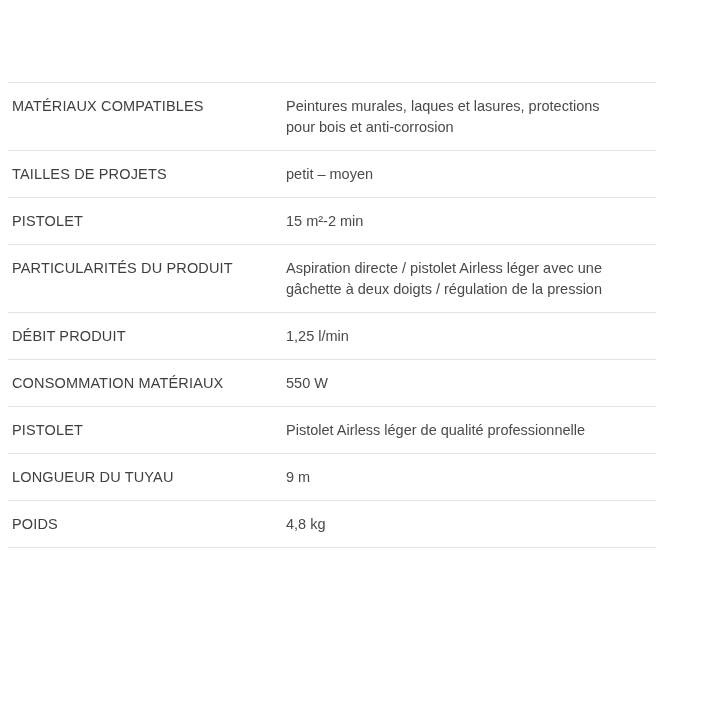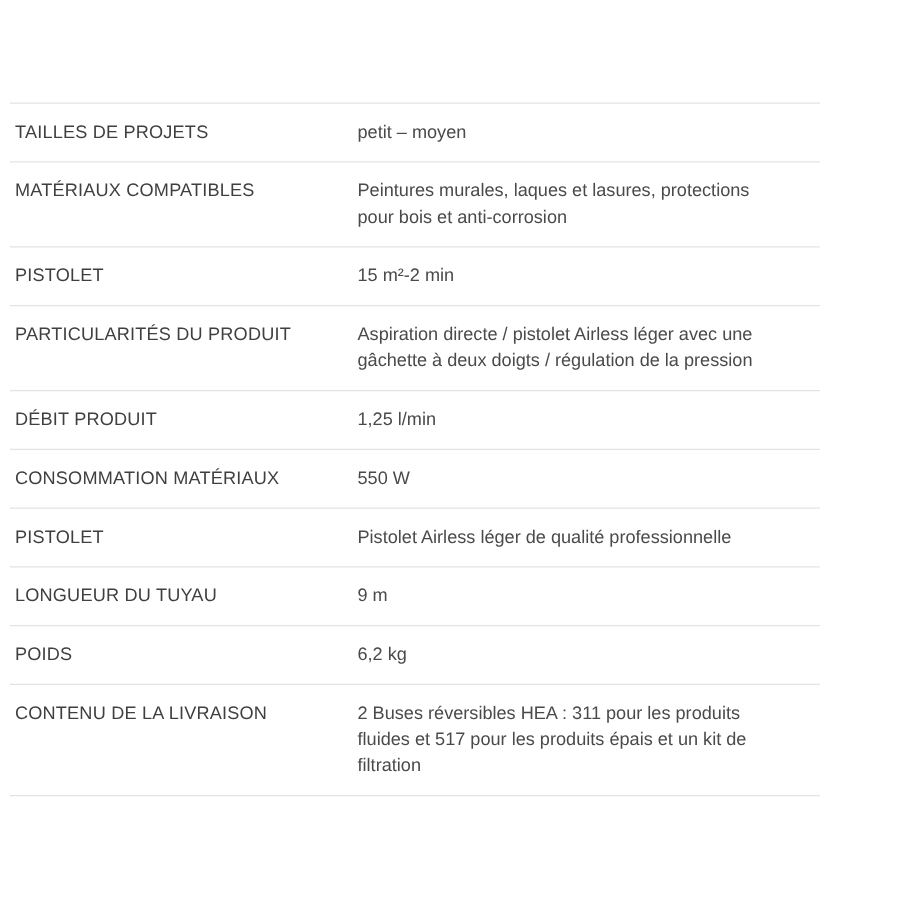--- a/index.html
+++ b/index.html
@@ -53,30 +53,30 @@
     display: block;
   }
 </style>
 </head>
 <body>
 
 <div class="spec-sheet">
   <table class="spec-table">
     <tbody>
       <tr>
-        <td class="label">TAILLES DE PROJETS</td>
-        <td class="value">
-          <span class="line">petit – moyen</span>
-        </td>
-      </tr>
-      <tr>
         <td class="label">MATÉRIAUX COMPATIBLES</td>
         <td class="value">
           <span class="line">Peintures murales, laques et lasures, protections</span>
           <span class="line">pour bois et anti-corrosion</span>
+        </td>
+      </tr>
+      <tr>
+        <td class="label">TAILLES DE PROJETS</td>
+        <td class="value">
+          <span class="line">petit – moyen</span>
         </td>
       </tr>
       <tr>
         <td class="label">PISTOLET</td>
         <td class="value">
           <span class="line">15 m²-2 min</span>
         </td>
       </tr>
       <tr>
         <td class="label">PARTICULARITÉS DU PRODUIT</td>
@@ -105,26 +105,18 @@
       </tr>
       <tr>
         <td class="label">LONGUEUR DU TUYAU</td>
         <td class="value">
           <span class="line">9 m</span>
         </td>
       </tr>
       <tr>
         <td class="label">POIDS</td>
         <td class="value">
-          <span class="line">6,2 kg</span>
-        </td>
-      </tr>
-      <tr>
-        <td class="label">CONTENU DE LA LIVRAISON</td>
-        <td class="value">
-          <span class="line">2 Buses réversibles HEA : 311 pour les produits</span>
-          <span class="line">fluides et 517 pour les produits épais et un kit de</span>
-          <span class="line">filtration</span>
+          <span class="line">4,8 kg</span>
         </td>
       </tr>
     </tbody>
   </table>
 </div>
 
 </body></html>

